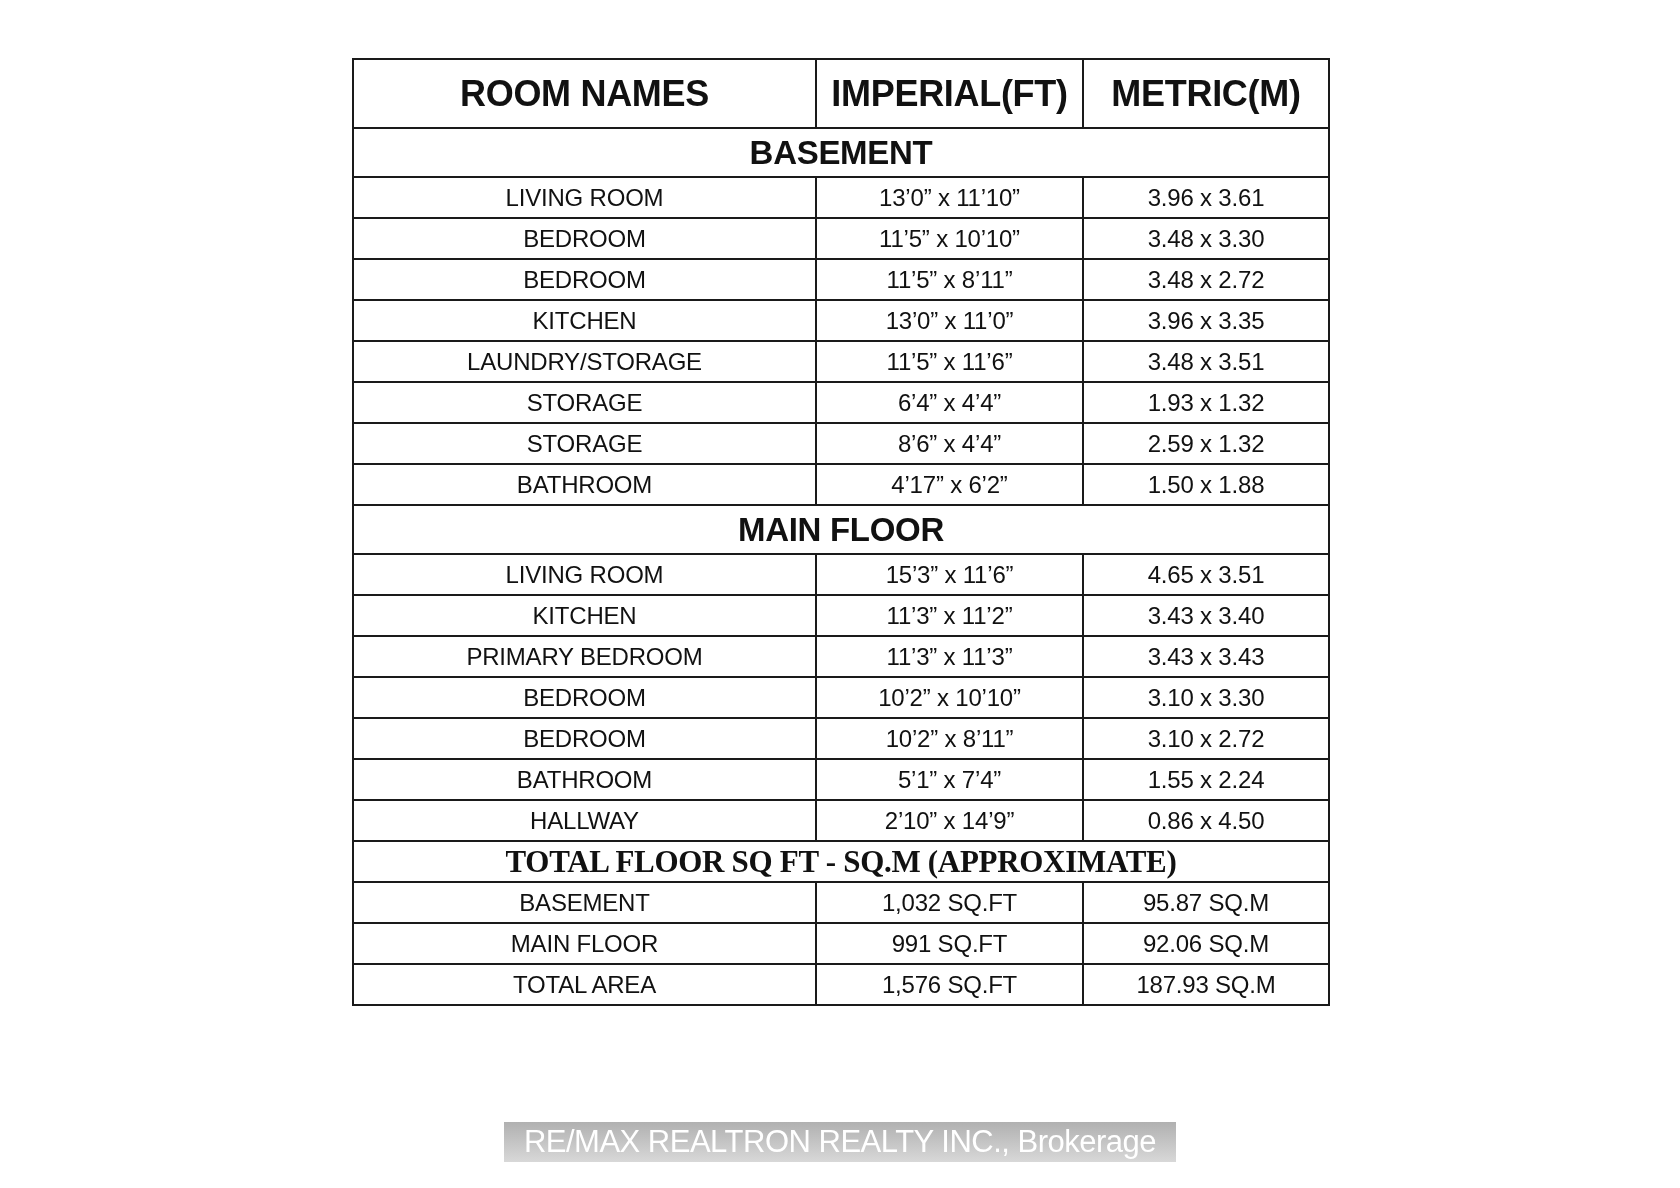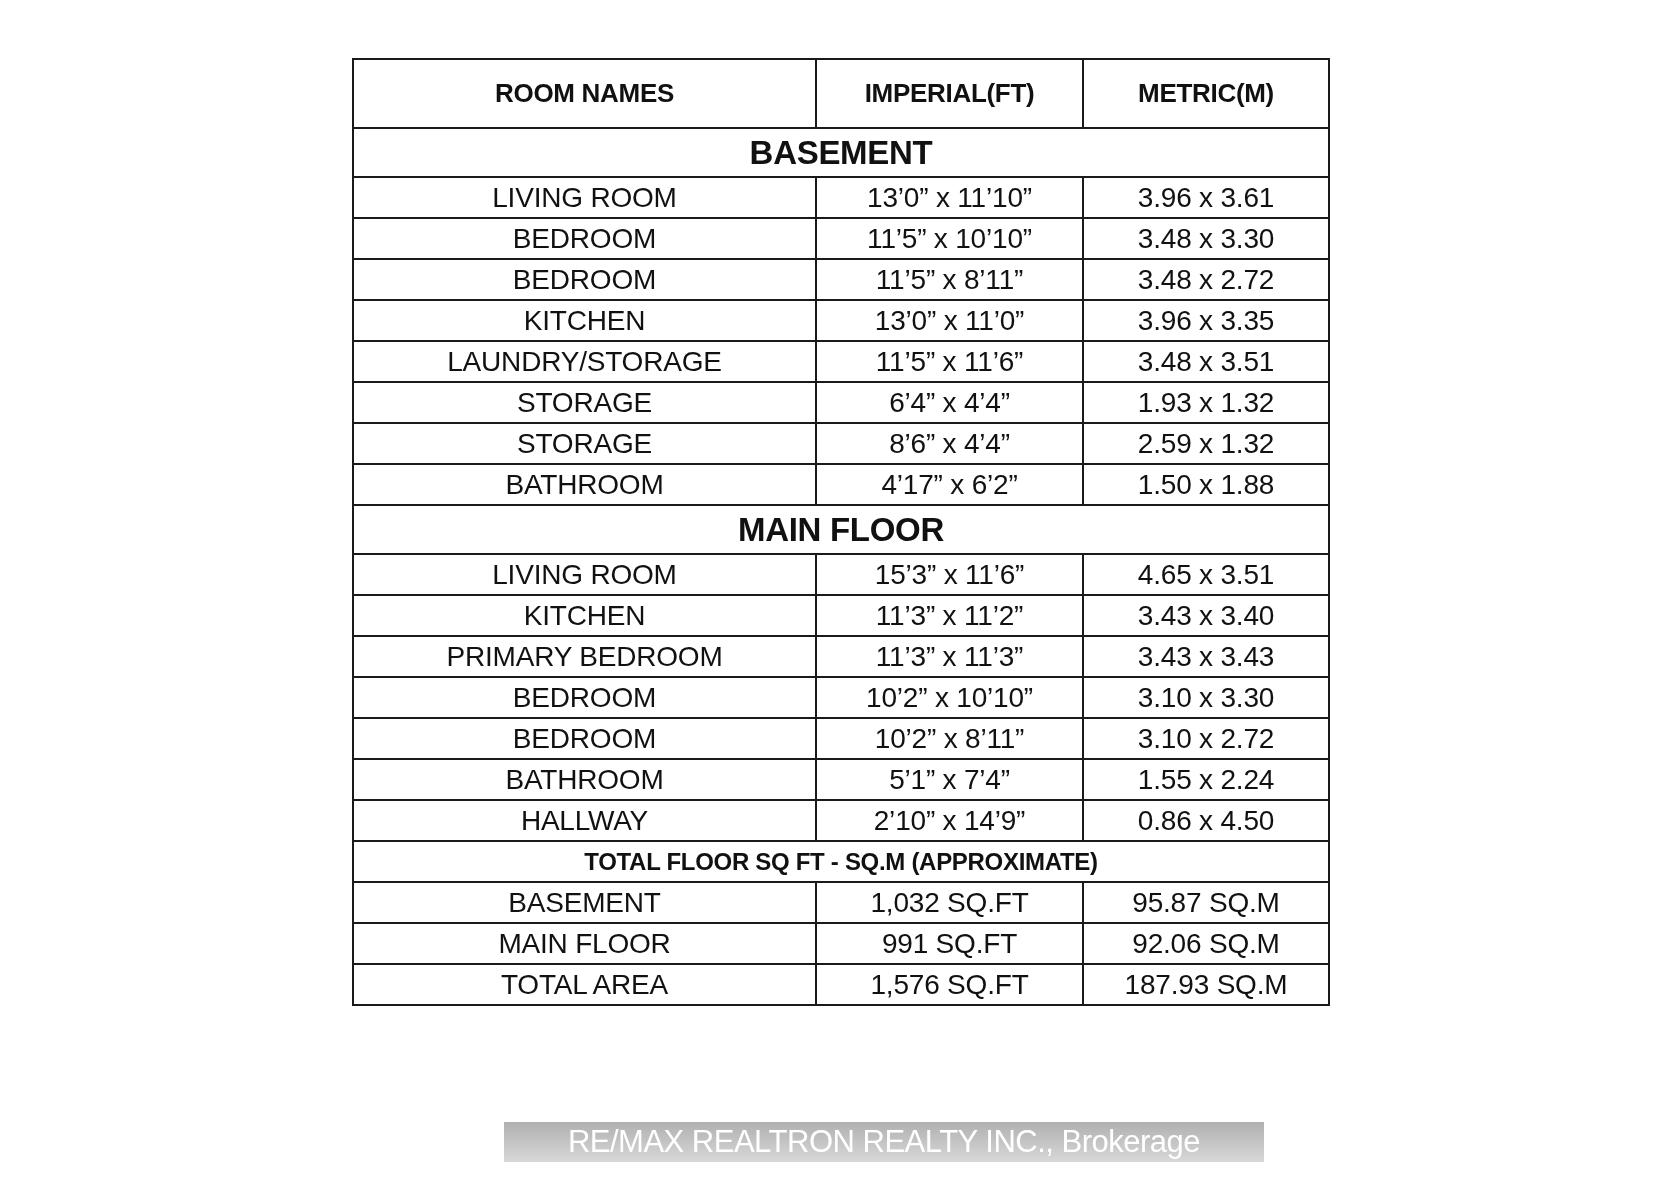--- a/index.html
+++ b/index.html
@@ -5,25 +5,25 @@
   html, body { margin: 0; padding: 0; background: #ffffff; }
   body { width: 1680px; height: 1188px; position: relative; overflow: hidden;
          font-family: "Liberation Sans", sans-serif; color: #111; }
   .room-table { position: absolute; left: 352px; top: 58px; width: 976px;
                 border-collapse: collapse; table-layout: fixed; }
   .room-table td, .room-table th { border: 2px solid #1a1a1a; padding: 0;
                 text-align: center; vertical-align: middle; white-space: nowrap; }
   .room-table col.c1 { width: 463px; }
   .room-table col.c2 { width: 267px; }
   .room-table col.c3 { width: 246px; }
-  .hdr th { height: 67px; font-size: 26px; font-weight: bold; letter-spacing: -0.3px; }
+  .hdr th { height: 67px; font-size: 36px; font-weight: bold; letter-spacing: -0.3px; }
   .section td { height: 47px; font-size: 33px; font-weight: bold; letter-spacing: -0.3px; }
-  .section.total td { height: 39px; font-size: 24px; }
-  .row td { height: 39px; font-size: 28px; font-weight: normal; letter-spacing: -0.2px; margin-left: 44px; }
-  .watermark { position: absolute; left: 504px; top: 1122px; width: 760px; height: 40px;
+  .section.total td { height: 39px; font-size: 31px; font-family: Liberation Serif, serif; }
+  .row td { height: 39px; font-size: 24px; font-weight: normal; letter-spacing: -0.2px; margin-left: 44px; }
+  .watermark { position: absolute; left: 504px; top: 1122px; width: 672px; height: 40px;
                background: linear-gradient(to bottom, rgba(150,150,150,0.75), rgba(190,190,190,0.6));
                color: #ffffff; font-size: 31px; line-height: 40px; text-align: center;
                white-space: nowrap; overflow: hidden; letter-spacing: -0.5px; }
 </style>
 </head>
 <body>
 
 <table class="room-table">
   <colgroup>
       <col class="c1">

